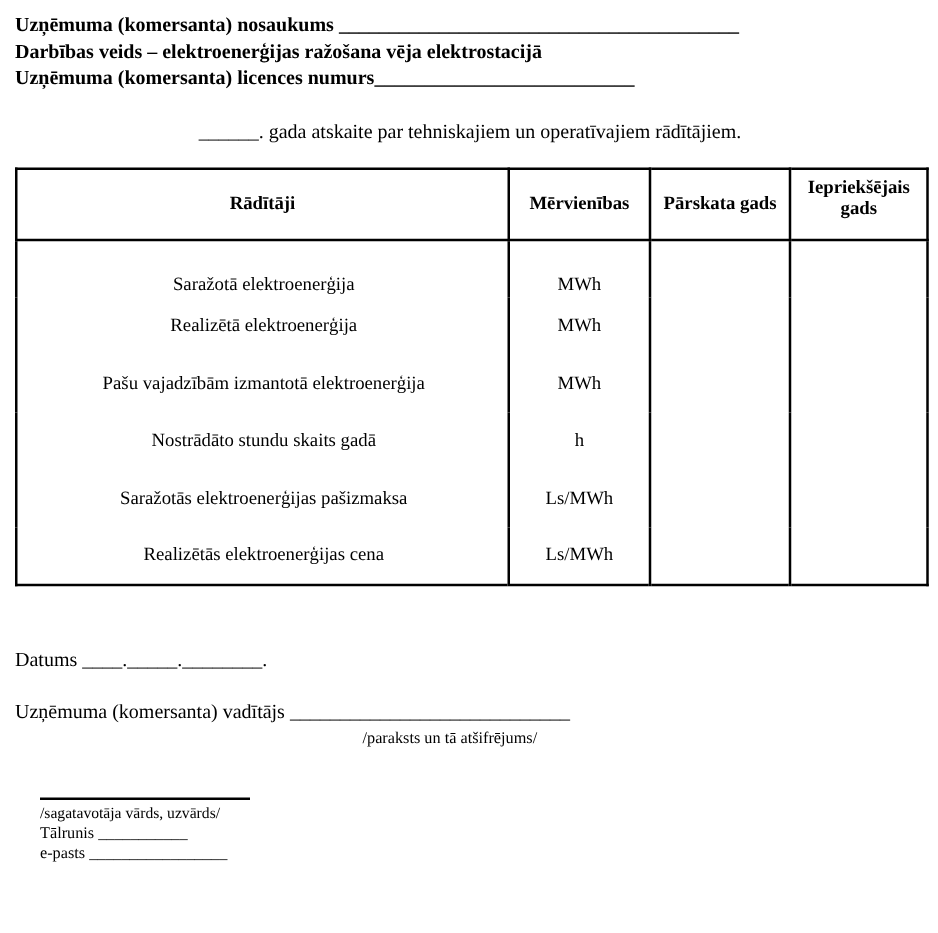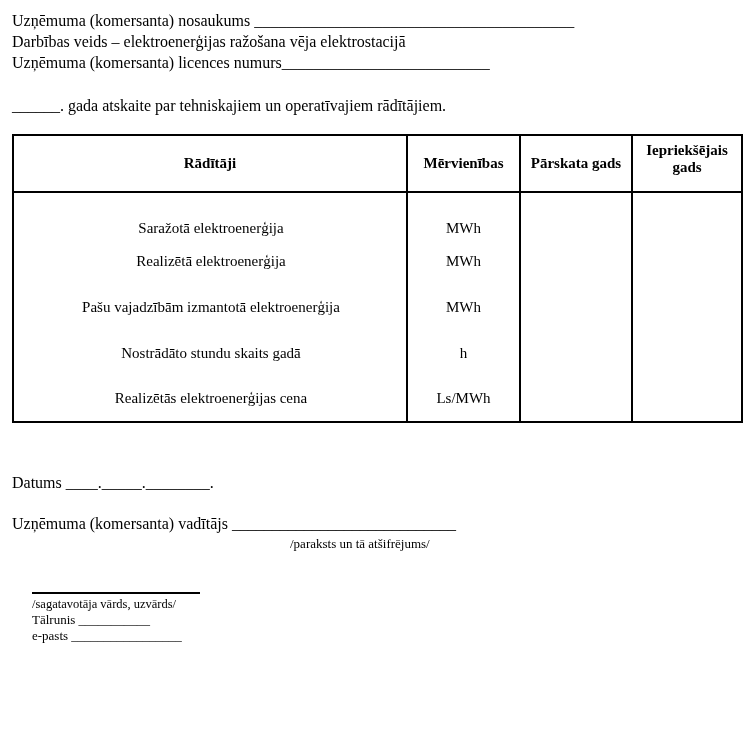--- a/index.html
+++ b/index.html
@@ -14,28 +14,29 @@
     color: #000000;
   }
   .page {
     width: 750px;
     height: 746px;
     padding: 10px 10px 0 12px;
     position: relative;
   }
   .hline {
     font-size: 16px;
-    font-weight: normal;
+    font-weight: bold;
     line-height: 21px;
     white-space: nowrap;
   }
   .report-line {
     margin-top: 23px;
     font-size: 16px;
     line-height: 20px;
+    text-align: center;
   }
   table.ind-table {
     margin-top: 18px;
     width: 729px;
     border-collapse: collapse;
     table-layout: fixed;
     border: 2px solid #000;
   }
   .ind-table col.c1 { width: 394px; }
   .ind-table col.c2 { width: 113px; }
@@ -152,20 +153,26 @@
         <td class="val"></td>
         <td class="val"></td>
       </tr>
       <tr>
         <td class="lbl">Nostrādāto stundu skaits gadā</td>
         <td class="unit">h</td>
         <td class="val"></td>
         <td class="val"></td>
       </tr>
       <tr>
+        <td class="lbl">Saražotās elektroenerģijas pašizmaksa</td>
+        <td class="unit">Ls/MWh</td>
+        <td class="val"></td>
+        <td class="val"></td>
+      </tr>
+      <tr>
         <td class="lbl">Realizētās elektroenerģijas cena</td>
         <td class="unit">Ls/MWh</td>
         <td class="val"></td>
         <td class="val"></td>
       </tr>
     </tbody>
   </table>
 
   <div class="datums-line">Datums ____._____.________.</div>
 

